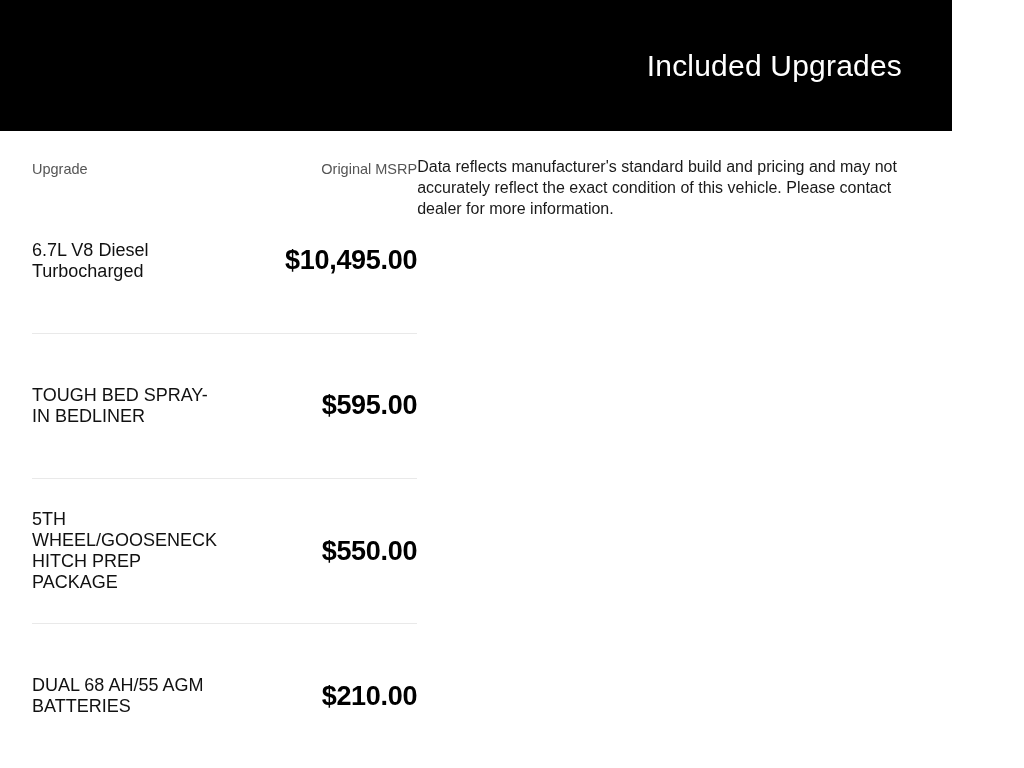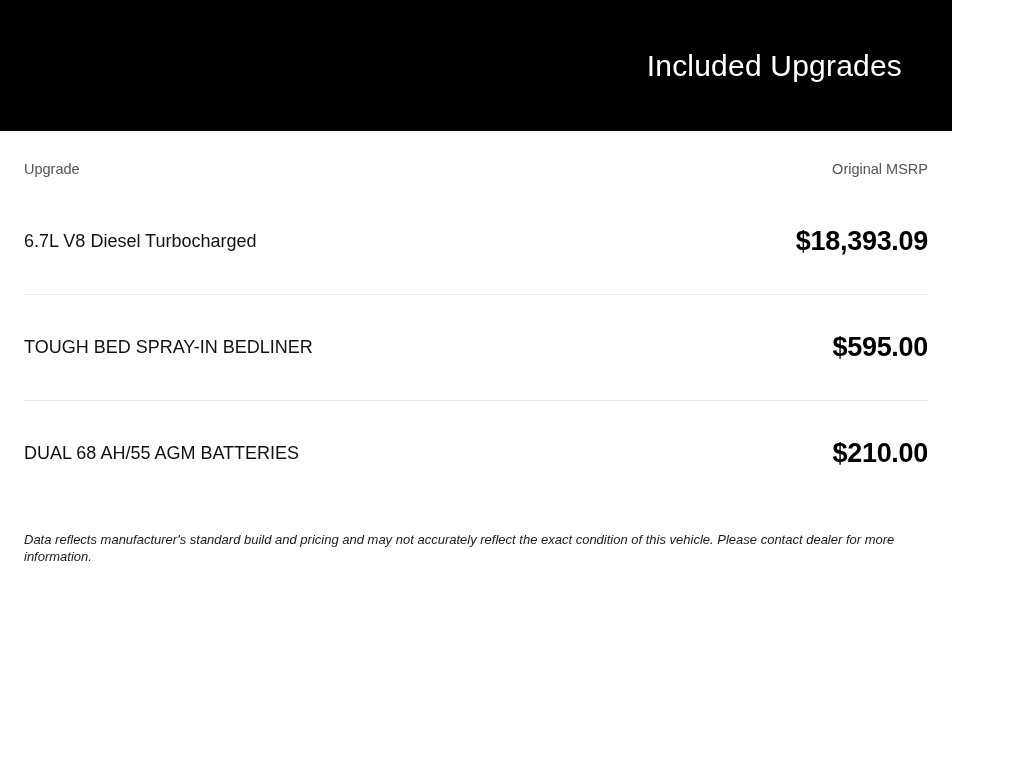--- a/index.html
+++ b/index.html
@@ -34,23 +34,23 @@
   .header-title {
     color: #ffffff;
     font-size: 30px;
     font-weight: 400;
     letter-spacing: 0.2px;
     line-height: 1;
   }
   .content {
     flex: 1;
     box-sizing: border-box;
-    padding: 0 24px;
+    padding: 0 32px;
     display: flex;
-    flex-direction: column;
+    justify-content: space-between;
   }
   .table {
     width: 100%;
     border-collapse: collapse;
     table-layout: fixed;
   }
   .table th {
     font-weight: 400;
     font-size: 14.5px;
     color: #555555;
@@ -80,22 +80,21 @@
     text-align: right;
     font-size: 27px;
     font-weight: bold;
     color: #000000;
     letter-spacing: -0.3px;
   }
   .table tr:first-child td {
     border-top: none;
   }
   .disclaimer {
-    font-size: 13px;
-    font-style: italic;
+    font-size: 16px;
     color: #1a1a1a;
     padding-top: 26px;
     padding-bottom: 10px;
     line-height: 1.3;
   }
 </style>
 </head>
 <body>
 
 <div class="page">
@@ -108,25 +107,29 @@
     <table class="table">
       <thead>
         <tr>
           <th class="th-upgrade">Upgrade</th>
           <th class="th-msrp">Original MSRP</th>
         </tr>
       </thead>
       <tbody>
         <tr>
           <td class="cell-name">6.7L V8 Diesel Turbocharged</td>
-          <td class="cell-price">$18,393.09</td>
+          <td class="cell-price">$10,495.00</td>
         </tr>
         <tr>
           <td class="cell-name">TOUGH BED SPRAY-IN BEDLINER</td>
           <td class="cell-price">$595.00</td>
+        </tr>
+        <tr>
+          <td class="cell-name">5TH WHEEL/GOOSENECK HITCH PREP PACKAGE</td>
+          <td class="cell-price">$550.00</td>
         </tr>
         <tr>
           <td class="cell-name">DUAL 68 AH/55 AGM BATTERIES</td>
           <td class="cell-price">$210.00</td>
         </tr>
       </tbody>
     </table>
 
     <div class="disclaimer">Data reflects manufacturer's standard build and pricing and may not accurately reflect the exact condition of this vehicle. Please contact dealer for more information.</div>
   </div>

